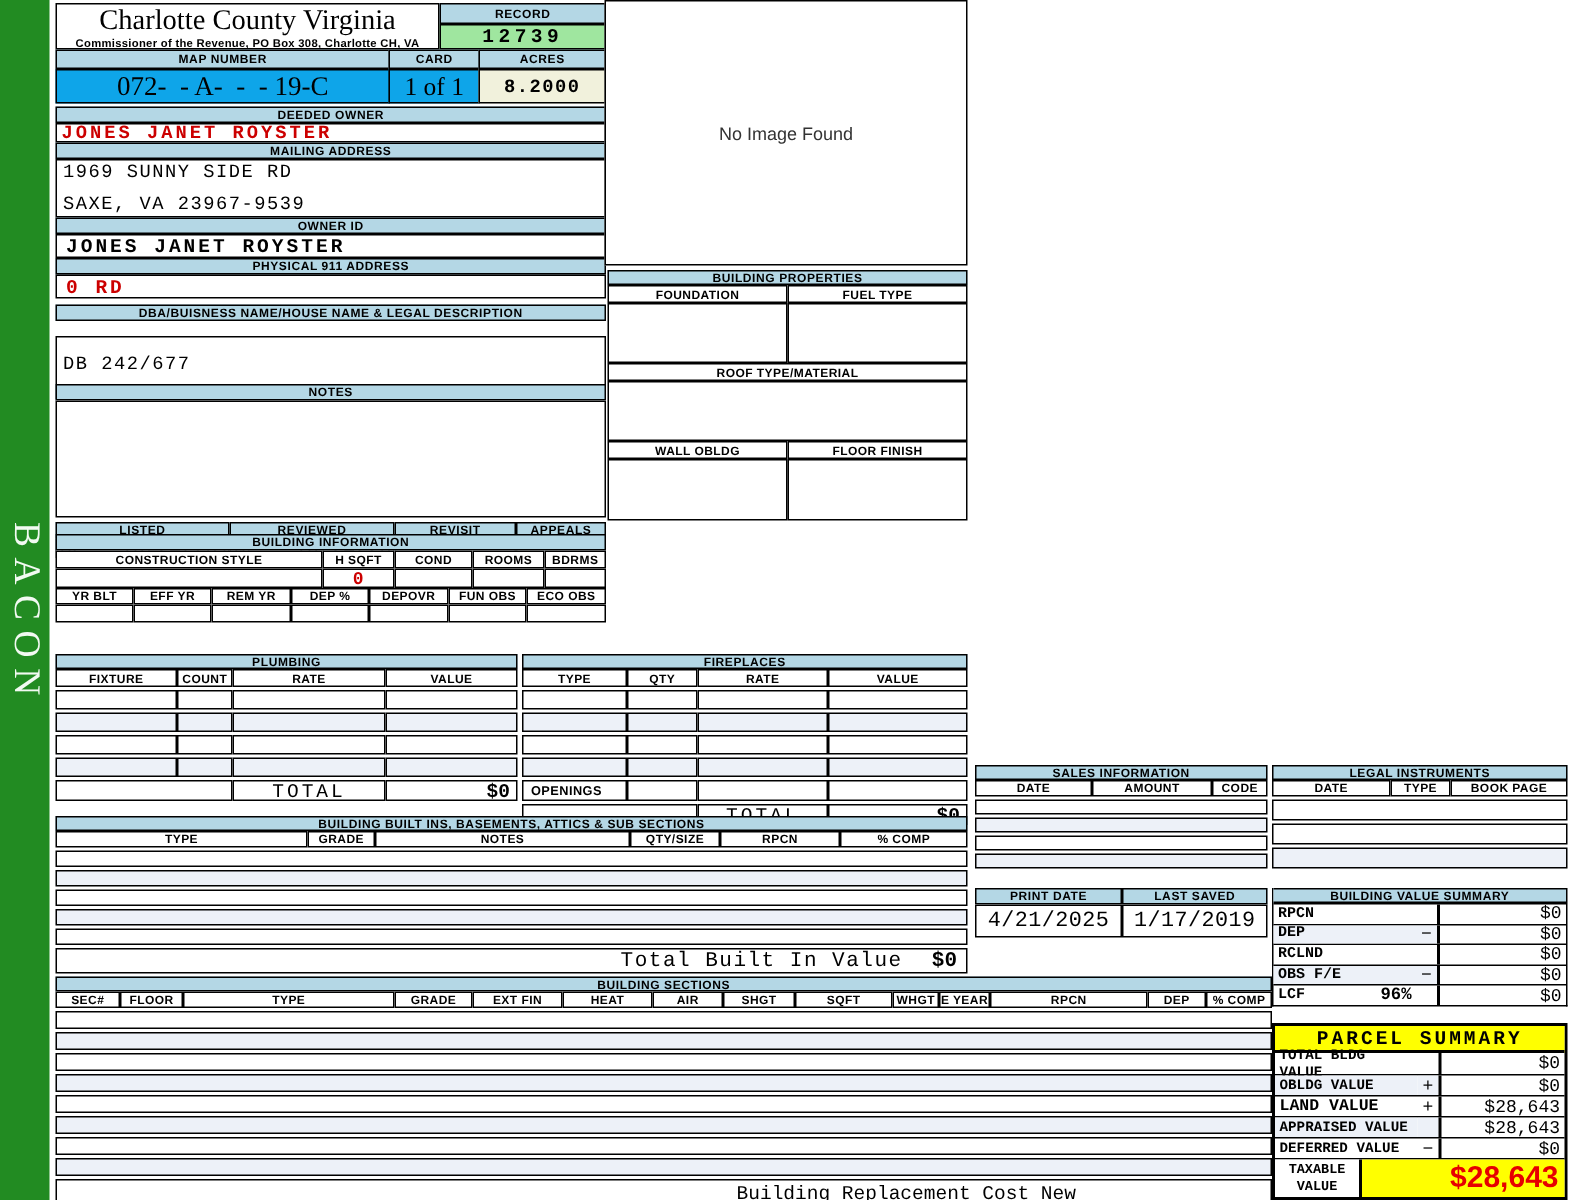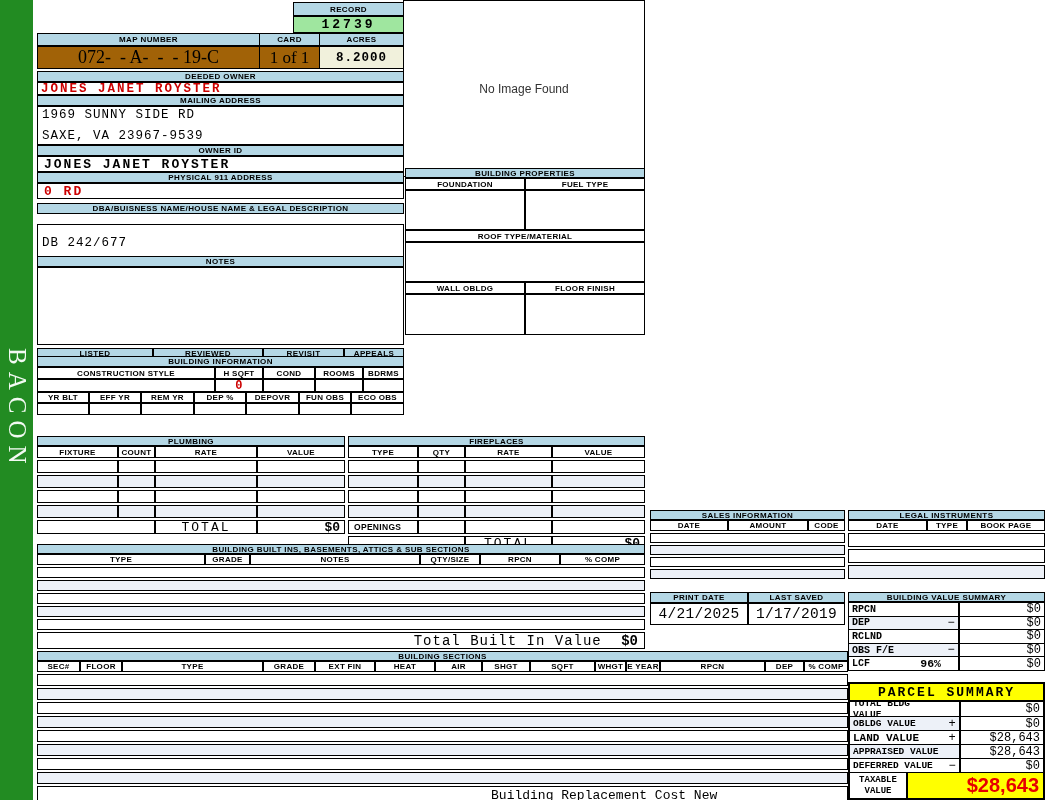--- a/index.html
+++ b/index.html
@@ -17,21 +17,21 @@
 .er{height:13px;margin-top:2px}
 .er>i{border:1px solid #000;background:#fff;flex-shrink:0}
 .alt>i,.alt>span{background:#edf1f8}
 .band{border:1px solid #000;background:#fff;margin-top:2px}
 .band.altb{background:#edf1f8}
 .sidebar{position:absolute;left:0;top:0;width:33px;height:800px;background:#228B22}
 .bacon{position:absolute;left:3px;top:348px;writing-mode:vertical-rl;color:#f2faf2;font:25px "Liberation Serif",serif;letter-spacing:7px}
 .county-title{font:19px "Liberation Serif",serif;text-align:center;line-height:20px}
 .county-sub{font:bold 7.5px "Liberation Sans",sans-serif;text-align:center;letter-spacing:.2px}
 .recval{background:#9fe69f;border:1px solid #000;display:flex;align-items:center;justify-content:center;font:bold 13px "Liberation Mono",monospace;letter-spacing:3px}
-.yellow{background:#a16207}
+.yellow{background:#0ea5e9}
 .mapval{border:1px solid #000;display:flex;align-items:center;justify-content:center;font:17px "Liberation Serif",serif;white-space:pre}
 .acresval{background:#f1f1dc;border:1px solid #000;display:flex;align-items:center;justify-content:center;font:bold 12.5px "Liberation Mono",monospace;letter-spacing:1px}
 .ownval{border:1px solid #000;display:flex;align-items:center;font:bold 13px "Liberation Mono",monospace;letter-spacing:2px;padding-left:6px}
 .red{color:#c00}
 .addr{font:12.5px "Liberation Mono",monospace;letter-spacing:1px;padding-left:4px;white-space:pre}
 .totrow{height:14px;margin-top:2px}
 .totrow>span,.totrow>i{border:1px solid #000;background:#fff;display:flex;align-items:center;flex-shrink:0}
 .tlab{justify-content:center;font:13px "Liberation Mono",monospace;letter-spacing:2px}
 .tval{justify-content:flex-end;font:bold 13px "Liberation Mono",monospace;padding-right:4px}
 .vsr{display:flex;height:13.6px;border-top:1px solid #000}
@@ -44,20 +44,24 @@
 </style>
 </head>
 <body>
 
 <div id="page">
 
   <div class="sidebar">
     <span class="bacon">BACON</span>
   </div>
 
+  <div class="abs box" style="left:37px;top:2px;width:256px;height:31px;padding-top:1px">
+    <div class="county-title">Charlotte County Virginia</div>
+    <div class="county-sub">Commissioner of the Revenue, PO Box 308, Charlotte CH, VA</div>
+  </div>
   <div class="abs hdr" style="left:293px;top:2px;width:111px;height:14px">RECORD</div>
   <div class="abs recval" style="left:293px;top:16px;width:111px;height:17px">12739</div>
 
   <div class="abs hdr" style="left:37px;top:33px;width:223px;height:13px">MAP NUMBER</div>
   <div class="abs hdr" style="left:259px;top:33px;width:61px;height:13px">CARD</div>
   <div class="abs hdr" style="left:319px;top:33px;width:85px;height:13px">ACRES</div>
   <div class="abs mapval yellow" style="left:37px;top:46px;width:223px;height:23px;font-size:18px">072-  - A-  -  - 19-C</div>
   <div class="abs mapval yellow" style="left:259px;top:46px;width:61px;height:23px">1 of 1</div>
   <div class="abs acresval" style="left:319px;top:46px;width:85px;height:23px">8.2000</div>
 
@@ -268,21 +272,21 @@
     <div class="band altb" style="height:12px"></div>
     <div class="secfoot" style="margin-top:2px">
       <span class="m" style="position:absolute;left:56%;top:1px;font-size:13px">Building Replacement Cost New</span>
     </div>
   </div>
 
   <div class="abs box" style="left:403px;top:0;width:242px;height:177px;display:flex;align-items:center;justify-content:center">
     <span style="font:12px 'Liberation Sans',sans-serif;color:#333">No Image Found</span>
   </div>
 
-  <div class="abs" style="left:405px;top:168px;width:240px">
+  <div class="abs" style="left:405px;top:180px;width:240px">
     <div class="hdr h10">BUILDING PROPERTIES</div>
     <div class="fr ch">
       <span style="width:120px">FOUNDATION</span>
       <span style="width:120px;flex:1">FUEL TYPE</span>
     </div>
     <div class="fr" style="height:40px">
       <i style="width:120px;border:1px solid #000"></i>
       <i style="width:120px;flex:1;border:1px solid #000"></i>
     </div>
     <div class="fr ch">

